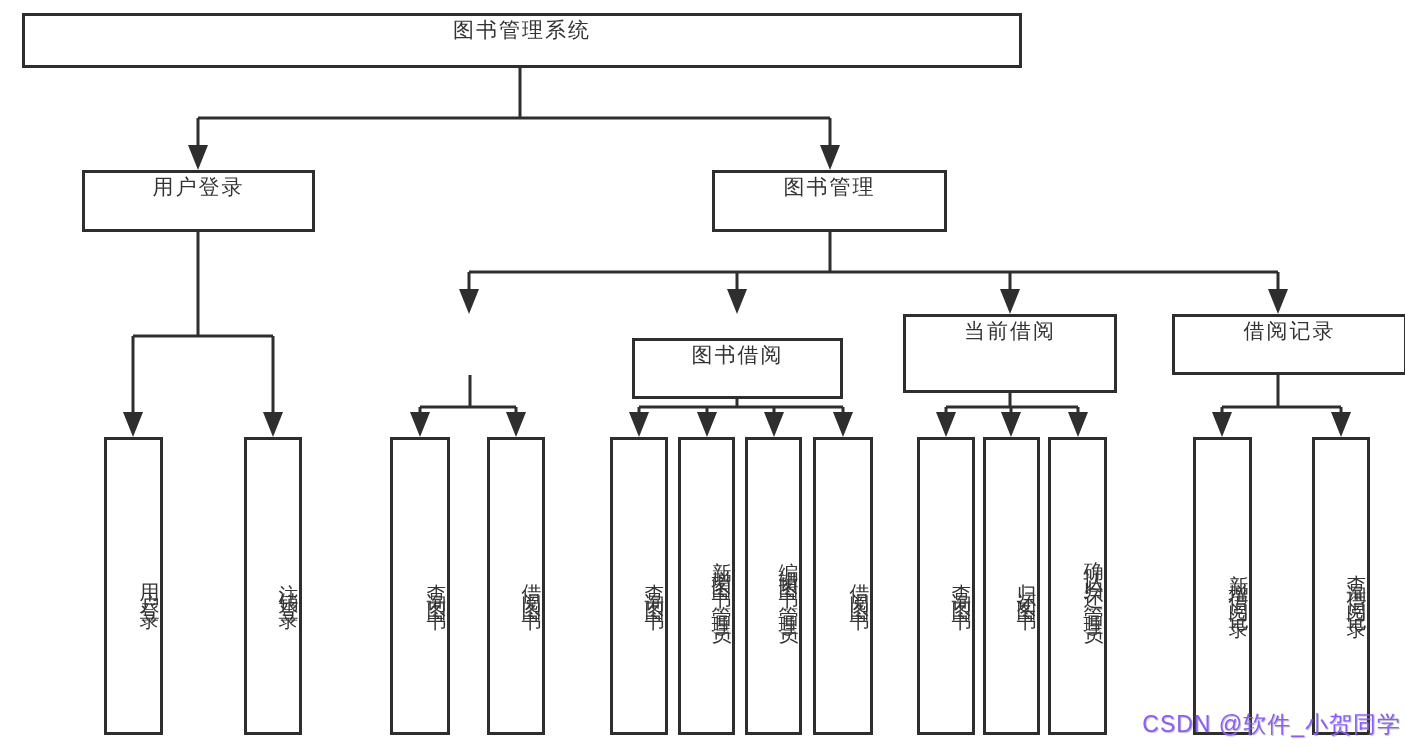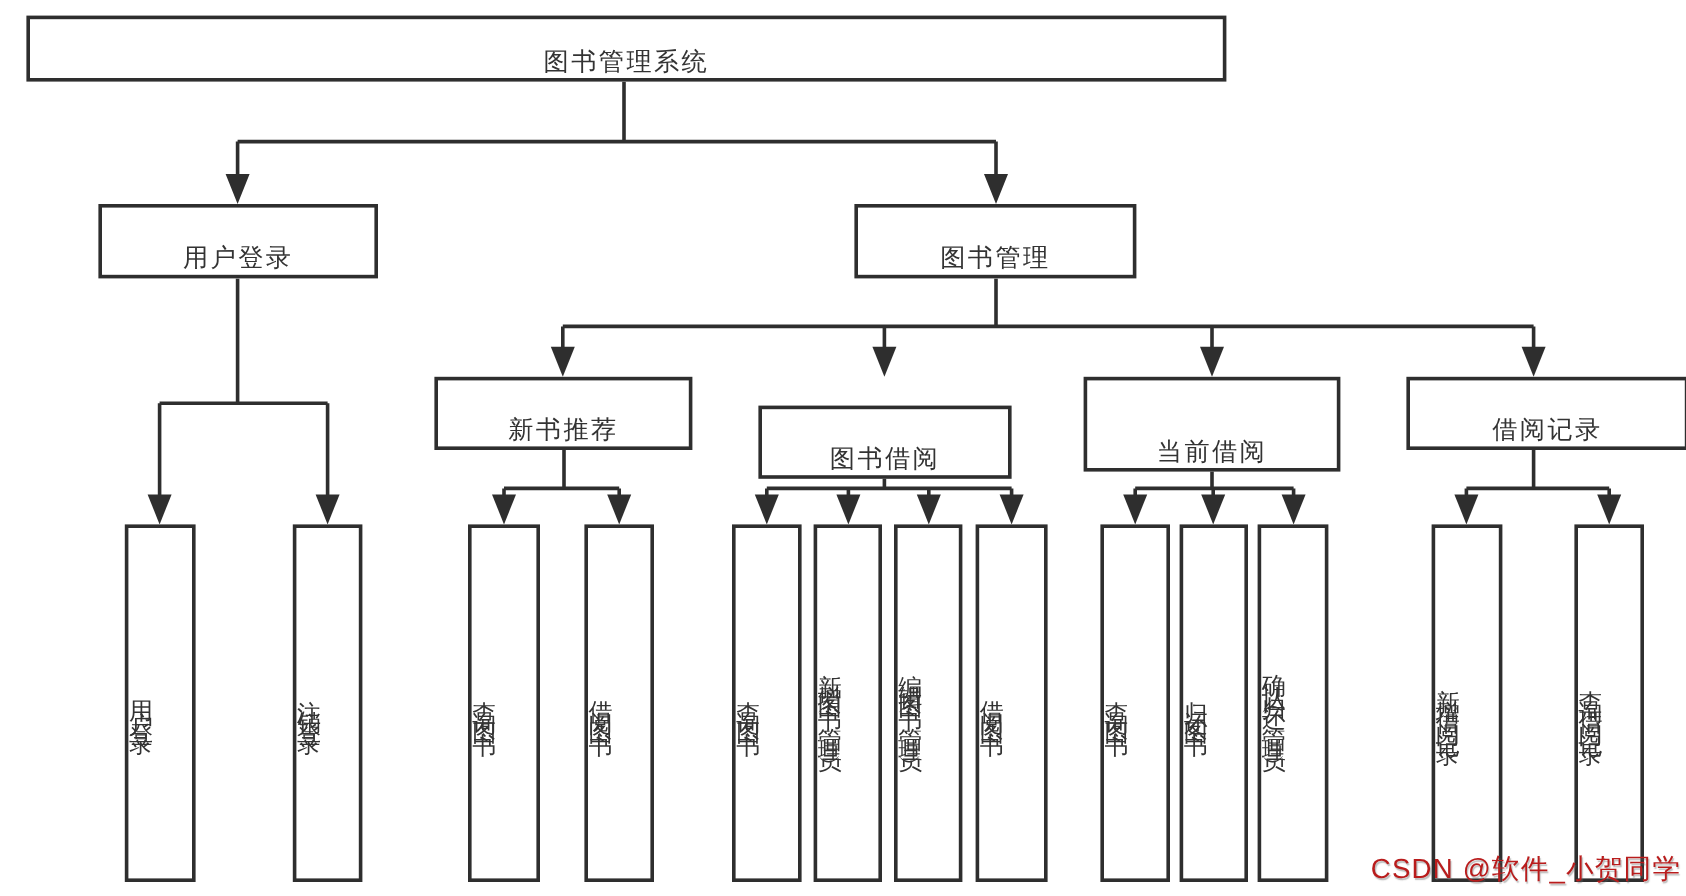--- a/index.html
+++ b/index.html
@@ -10,21 +10,21 @@
     font-family:"Liberation Sans","DejaVu Sans",sans-serif;
     overflow:hidden;
   }
   .connectors{position:absolute;left:0;top:0;z-index:1;}
   .box{
     position:absolute;
     background:#ffffff;
     border:3px solid #2e2e2e;
     box-sizing:border-box;
     display:flex;
-    align-items:flex-end;
+    align-items:flex-start;
     justify-content:center;
     color:#333333;
     z-index:2;
   }
   .h-box{font-size:21px;letter-spacing:2px;white-space:nowrap;}
   .v-box{
     writing-mode:vertical-rl;
     text-orientation:mixed;
     font-size:20px;
     letter-spacing:9px;
@@ -51,21 +51,21 @@
   .n-cb-query{left:917px;width:58px;}
   .n-cb-return{left:983px;width:57px;}
   .n-cb-confirm{left:1048px;width:59px;}
   .n-br-add{left:1193px;width:59px;}
   .n-br-query{left:1312px;width:58px;}
   .watermark{
     position:absolute;
     right:4px;top:709px;
     font-size:23px;
     letter-spacing:1px;
-    color:#b91c1c;
+    color:#8b5cf6;
     text-shadow:1px 1px 1px rgba(100,100,100,0.45);
     z-index:5;
     white-space:nowrap;
   }
 </style>
 </head>
 <body>
 
 <div class="canvas">
 
@@ -113,23 +113,20 @@
     <span class="lbl">图书管理系统</span>
   </div>
 
   <div class="box h-box n-user-login">
     <span class="lbl">用户登录</span>
   </div>
   <div class="box h-box n-book-mgmt">
     <span class="lbl">图书管理</span>
   </div>
 
-  <div class="box h-box n-new-book">
-    <span class="lbl">新书推荐</span>
-  </div>
   <div class="box h-box n-book-borrow">
     <span class="lbl">图书借阅</span>
   </div>
   <div class="box h-box n-current-borrow">
     <span class="lbl">当前借阅</span>
   </div>
   <div class="box h-box n-borrow-record">
     <span class="lbl">借阅记录</span>
   </div>
 

